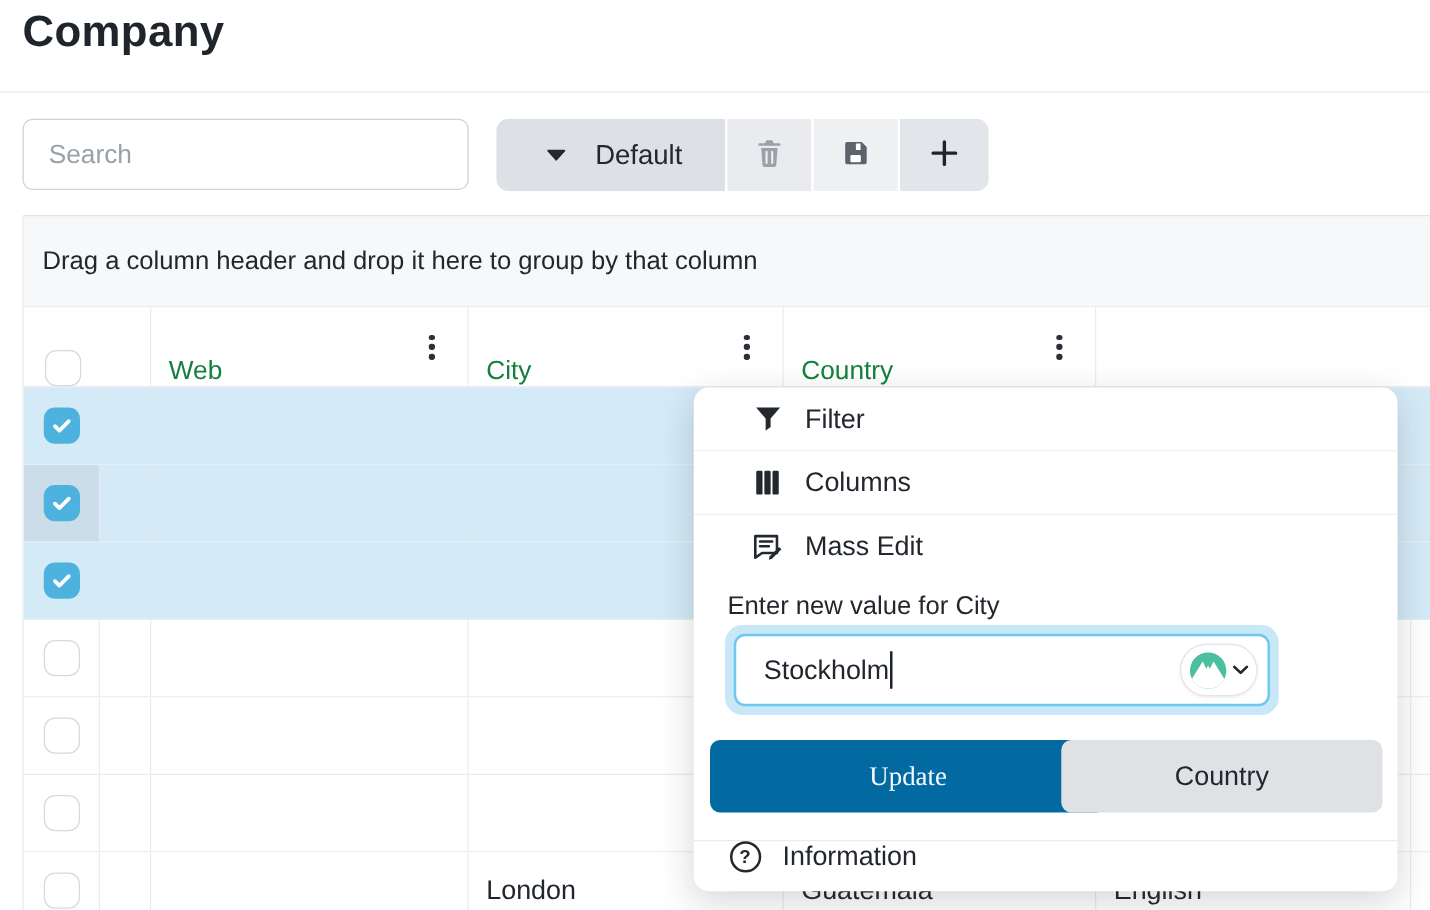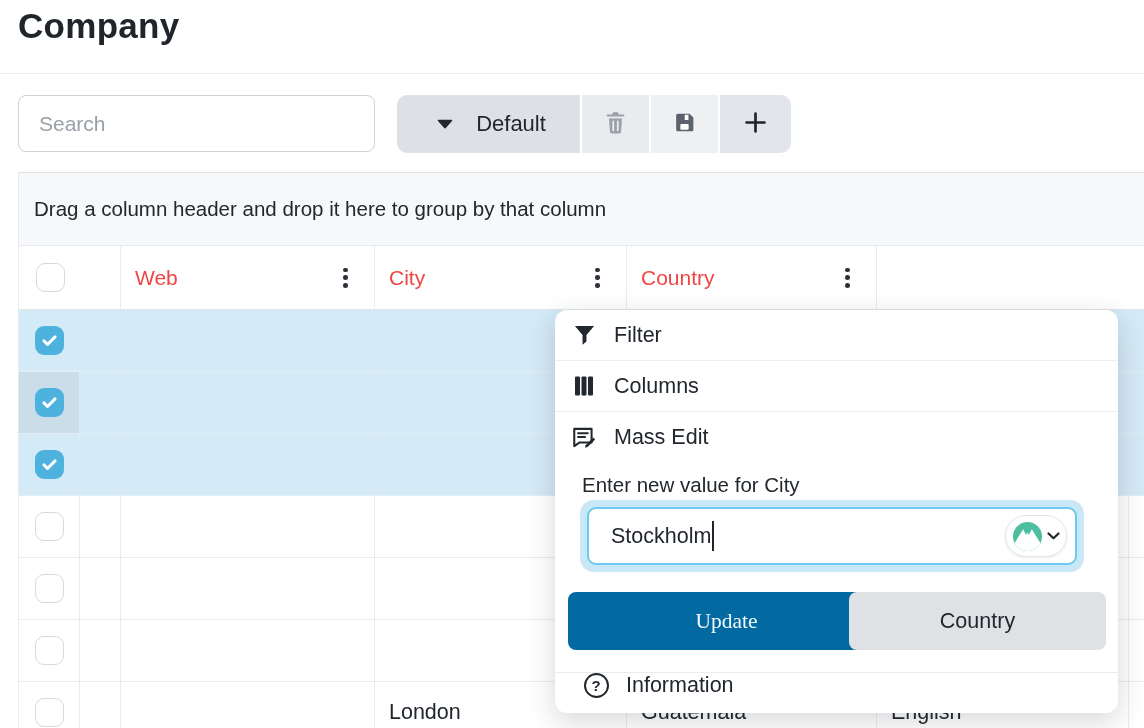--- a/index.html
+++ b/index.html
@@ -28,21 +28,21 @@
 
   
   .grid{position:absolute;left:18px;top:172px;width:1126px;height:556px;overflow:hidden;
         border-left:1px solid #e8ebee;box-sizing:border-box;}
   .group-bar{width:1170px;height:74px;box-sizing:border-box;background:#f7f8fa;
              border-top:1px solid #dfe3e7;border-bottom:1px solid #e8ebee;
              display:flex;align-items:center;padding-left:15px;font-size:20.5px;color:#22272e;}
   .hrow{display:flex;width:1170px;height:64px;box-sizing:border-box;
         border-bottom:1px solid #e3e7ea;background:#fff;}
   .hcell{position:relative;box-sizing:border-box;border-right:1px solid #eaedf0;
-         display:flex;align-items:center;padding-left:14px;font-size:21px;color:#ef4444;}
+         display:flex;align-items:flex-end;padding-left:14px;font-size:21px;color:#15803d;}
   .hc-check{width:102px;padding-left:17px;}
   .hc-web{width:254px;}.hc-city{width:252px;}.hc-country{width:250px;}.hc-lang{width:252px;}
   .hc-part{width:60px;border-right:none;}
   .dots{position:absolute;right:22px;top:50%;transform:translateY(-50%);
         display:flex;flex-direction:column;gap:3.2px;cursor:pointer;padding:4px;}
   .dot{width:4.6px;height:4.6px;border-radius:50%;background:#2b313a;}
 
   .trow{display:flex;width:1170px;height:62px;box-sizing:border-box;
         border-bottom:1px solid #e8ebee;background:#fff;}
   .trow.sel{background:#d4eaf6;border-bottom-color:#e2eff7;}
@@ -55,26 +55,26 @@
   .c-part{width:60px;border-right:none;}
   .focus-cell{background:#cbdde8;}
 
   .cb{width:29px;height:29px;border-radius:9px;box-sizing:border-box;background:#fff;
       border:1px solid #d6dade;display:flex;align-items:center;justify-content:center;cursor:pointer;}
   .cb.checked{background:#4db3de;border:none;}
 
   
   .popup{position:absolute;left:555px;top:310px;width:563px;height:403px;background:#fff;
          border-radius:12px;box-shadow:0 8px 28px rgba(25,35,45,.18);z-index:10;overflow:hidden;}
-  .menu-item{height:51px;display:flex;align-items:center;padding-left:15px;gap:16px;
+  .menu-item{height:51px;display:flex;align-items:center;padding-left:45px;gap:16px;
              font-size:21.5px;cursor:pointer;box-sizing:border-box;border-bottom:1px solid #edeff1;
              color:#22272e;}
   .menu-item.last{border-bottom:none;height:50px;}
   .form-label{margin:11px 0 0 27px;font-size:20.5px;color:#22272e;}
-  .halo{position:absolute;left:25px;top:190px;width:504px;height:72px;box-sizing:border-box;
+  .halo{position:absolute;left:25px;top:190px;width:443px;height:72px;box-sizing:border-box;
         background:#c9e8f7;border-radius:14px;padding:7px;}
   .text-input{position:relative;width:100%;height:100%;box-sizing:border-box;background:#fff;
               border:2px solid #6ec8ef;border-radius:9px;display:flex;align-items:center;
               padding-left:22px;font-size:21.5px;cursor:text;}
   .caret-bar{width:2px;height:30px;background:#1f252c;margin-left:1px;}
   .autofill{position:absolute;right:8px;top:50%;transform:translateY(-50%);width:62px;height:42px;
             border-radius:21px;background:#fff;border:1px solid #e3e5e8;
             box-shadow:0 1px 3px rgba(0,0,0,.08);display:flex;align-items:center;
             justify-content:center;gap:4px;cursor:pointer;padding:0;}
   .btn-update{position:absolute;left:13px;top:282px;width:317px;height:58px;border:none;

